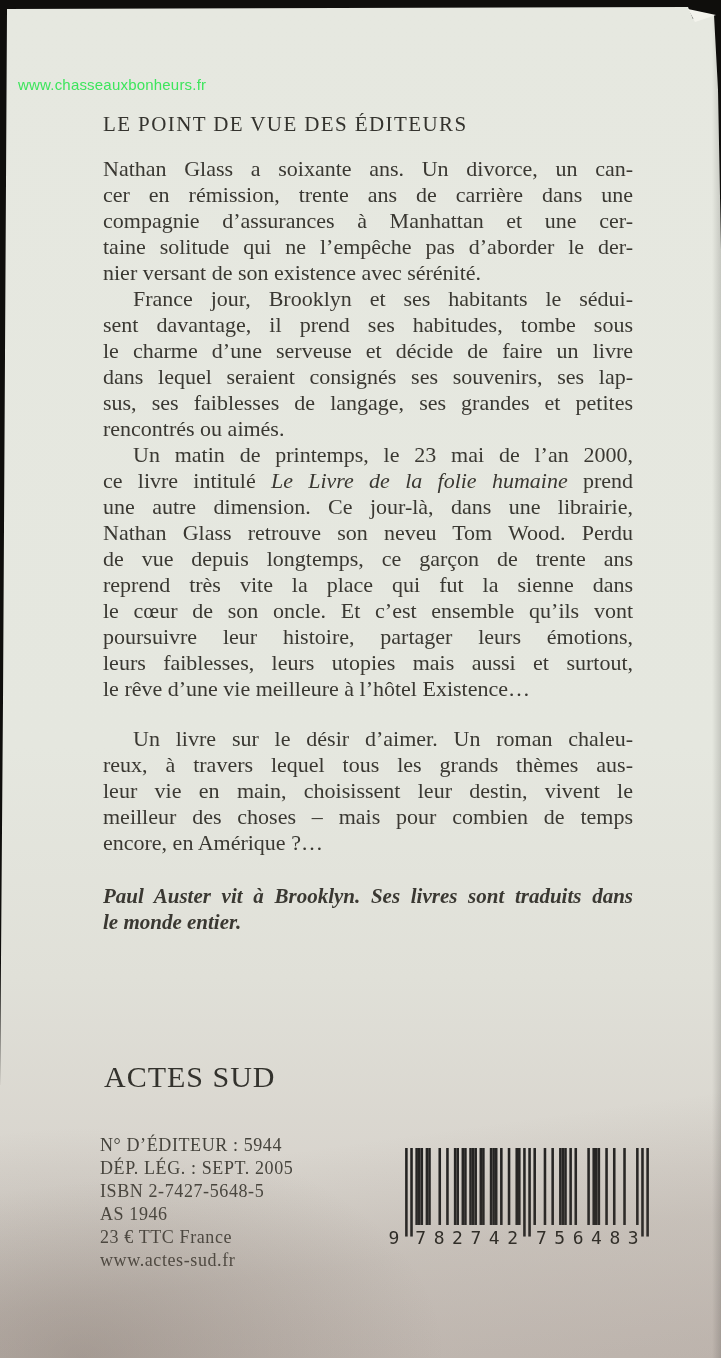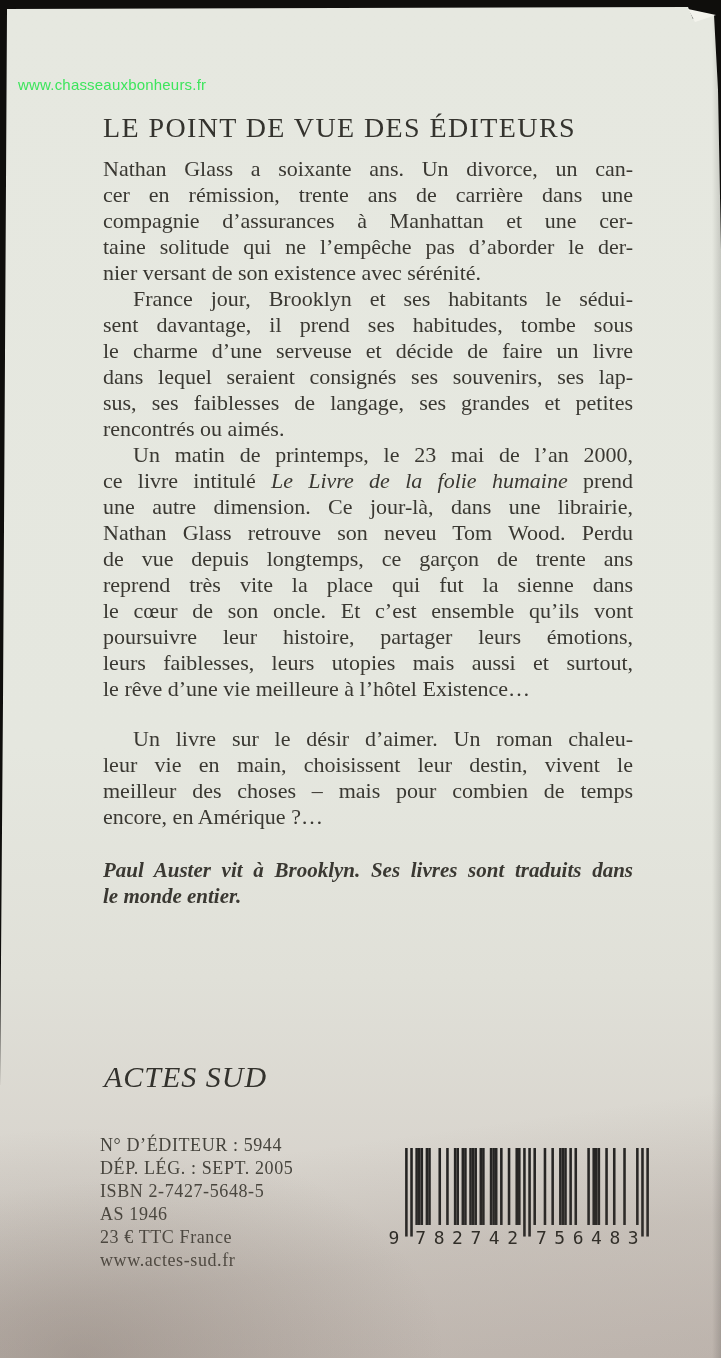--- a/index.html
+++ b/index.html
@@ -33,35 +33,35 @@
     position:absolute; top:0; right:0; width:9px; height:100%; pointer-events:none;
     background: linear-gradient(to left, rgba(0,0,0,0.14), rgba(0,0,0,0));
   }
   .watermark {
     position:absolute; left:18px; top:76px;
     font-family:"Liberation Sans","DejaVu Sans",sans-serif;
     font-size:15px; color: var(--watermark, #3de55c); letter-spacing:0.2px;
   }
   .title {
     position:absolute; left:103px; top:112px;
-    font-size:28px; letter-spacing:1.4px; color:#34332e; white-space:nowrap;
+    font-size:21px; letter-spacing:1.4px; color:#34332e; white-space:nowrap;
   }
   .body {
     position:absolute; left:103px; top:156px; width:530px;
     font-size:22px; line-height:26px;
   }
   .para { margin:0; }
   .para.italic { font-style:italic; font-size:21px;font-weight:bold; }
   .line { text-align:justify; text-align-last:justify; white-space:nowrap; }
   .line.last { text-align-last:left; }
   .line.indent { padding-left:30px; }
   .it { font-style:italic; }
   .imprint {
     position:absolute; left:104px; top:1060px;
-    font-size:30px; font-style:italic; letter-spacing:1px; color:#33322d;
+    font-size:30px; letter-spacing:1px; color:#33322d;
   }
   .pubblock {
     position:absolute; left:100px; top:1134px;
     font-size:18px; line-height:23px; letter-spacing:0.6px; color:#45433c;
   }
   .barcode { position:absolute; left:382px; top:1148px; width:290px; }
   .barcode svg { display:block; width:290px; height:auto; }
   .barcode rect { fill: var(--barcode_ink, #1f1f1d); }
   .bcd {
     font-family:"DejaVu Sans Mono","Liberation Mono",monospace;
@@ -101,20 +101,21 @@
           <div class="line"><span>Nathan Glass retrouve son neveu Tom Wood. Perdu</span></div>
           <div class="line"><span>de vue depuis longtemps, ce garçon de trente ans</span></div>
           <div class="line"><span>reprend très vite la place qui fut la sienne dans</span></div>
           <div class="line"><span>le cœur de son oncle. Et c’est ensemble qu’ils vont</span></div>
           <div class="line"><span>poursuivre leur histoire, partager leurs émotions,</span></div>
           <div class="line"><span>leurs faiblesses, leurs utopies mais aussi et surtout,</span></div>
           <div class="line last"><span>le rêve d’une vie meilleure à l’hôtel Existence…</span></div>
         </div>
         <div class="para" style="margin-top: 24px;">
           <div class="line indent"><span>Un livre sur le désir d’aimer. Un roman chaleu-</span></div>
+          <div class="line"><span>reux, à travers lequel tous les grands thèmes aus-</span></div>
           <div class="line"><span>leur vie en main, choisissent leur destin, vivent le</span></div>
           <div class="line"><span>meilleur des choses – mais pour combien de temps</span></div>
           <div class="line last"><span>encore, en Amérique ?…</span></div>
         </div>
         <div class="para italic" style="margin-top: 27px;">
           <div class="line"><span>Paul Auster vit à Brooklyn. Ses livres sont traduits dans</span></div>
           <div class="line last"><span>le monde entier.</span></div>
         </div>
       </div>
 

